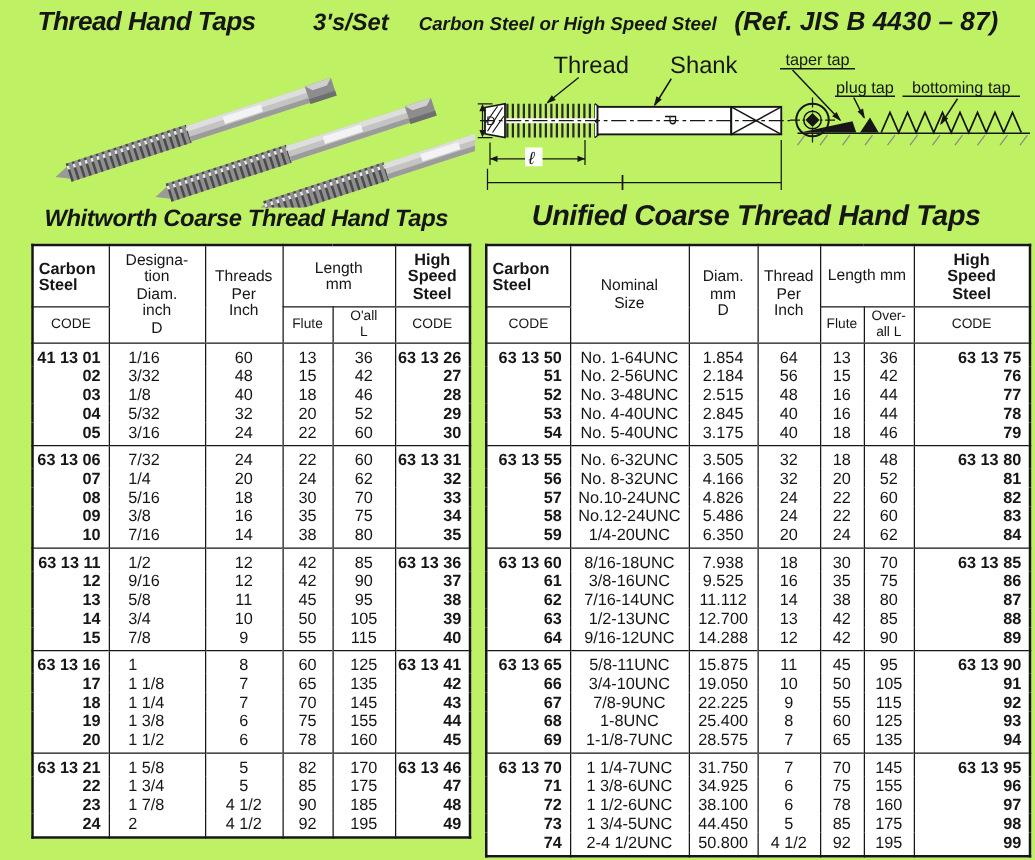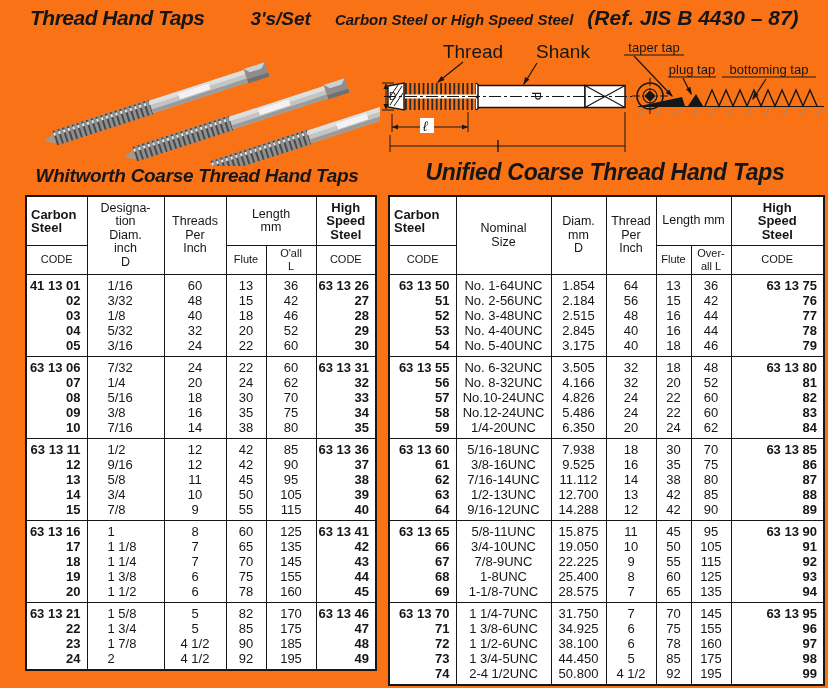--- a/index.html
+++ b/index.html
@@ -1,18 +1,18 @@
 <!DOCTYPE html>
 <html><head>
 <meta charset="utf-8">
 <style>
   html,body { margin:0; padding:0; background:#ffffff; }
   .page {
     position:relative; width:828px; height:688px; overflow:hidden;
-    background:#f97316; color:#161616;
+    background:#bef264; color:#161616;
     font-family:"Liberation Sans", sans-serif;
   }
   
   .hdr {
     position:absolute; left:30px; top:6px; right:2px;
     display:flex; align-items:baseline; white-space:nowrap;
     font-style:italic; font-weight:bold;
   }
   .hdr .t1 { font-size:21px; letter-spacing:-0.5px; }
   .hdr .t2 { font-size:19px; margin-left:46px; }
@@ -46,21 +46,21 @@
   th.hss { font-weight:bold; font-size:13px; }
   td { border-left:1.6px solid #161616; font-size:13px; height:15px;
        line-height:15px; text-align:center; white-space:nowrap; }
   tbody tr:first-child td { border-top:1.6px solid #161616; padding-top:3px; }
   tbody tr:last-child  td { padding-bottom:3px; }
   
   .wt td:nth-child(1), .wt td:nth-child(6),
   .ut td:nth-child(1), .ut td:nth-child(7) {
     text-align:right; font-weight:bold; padding-right:6px;
   }
-  .wt td:nth-child(2) { text-align:left; padding-left:20px; }
+  .wt td:nth-child(2) { text-align:left; padding-left:15px; }
   svg text { font-family:"Liberation Sans", sans-serif; fill:#161616; }
 </style>
 </head>
 <body>
 
 <div class="page">
 
   <div class="hdr">
     <span class="t1">Thread Hand Taps</span>
     <span class="t2">3's/Set</span>
@@ -554,21 +554,21 @@
           <td>6.350</td>
           <td>20</td>
           <td>24</td>
           <td>62</td>
           <td>84</td>
         </tr>
       </tbody>
       <tbody>
         <tr>
           <td>63 13 60</td>
-          <td>5/16-18UNC</td>
+          <td>8/16-18UNC</td>
           <td>7.938</td>
           <td>18</td>
           <td>30</td>
           <td>70</td>
           <td>63 13 85</td>
         </tr>
         <tr>
           <td>61</td>
           <td>3/8-16UNC</td>
           <td>9.525</td>

